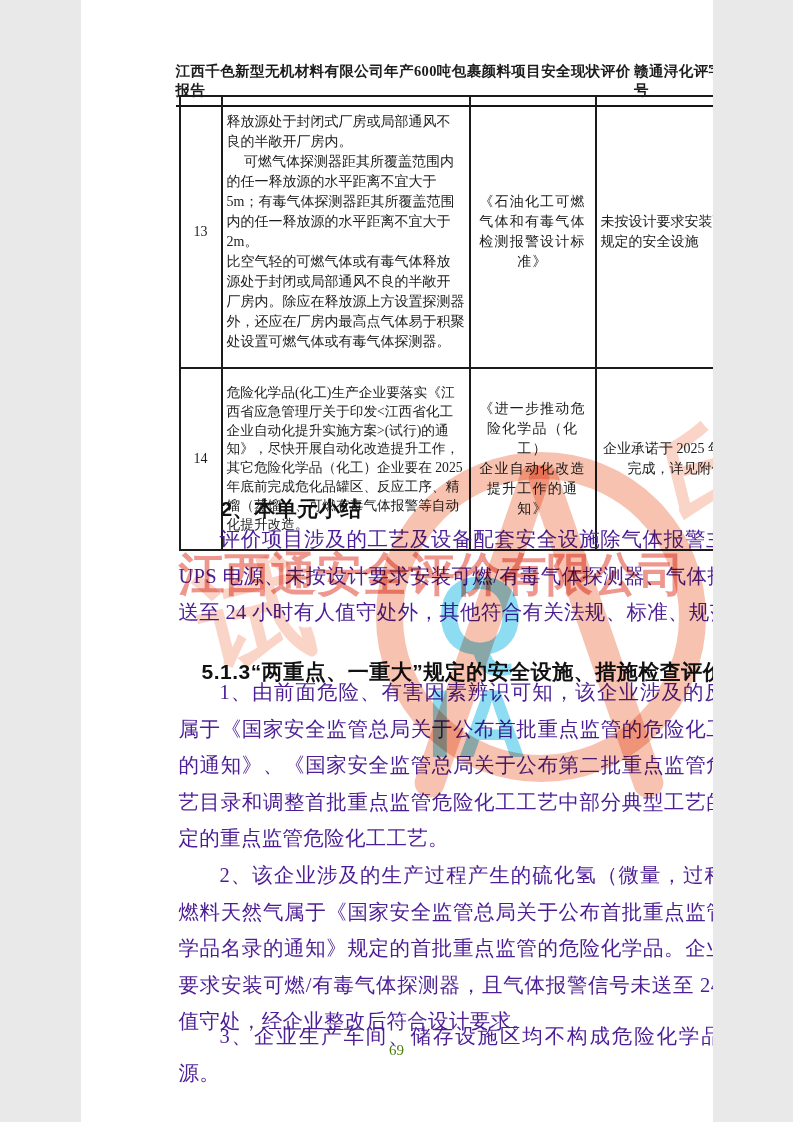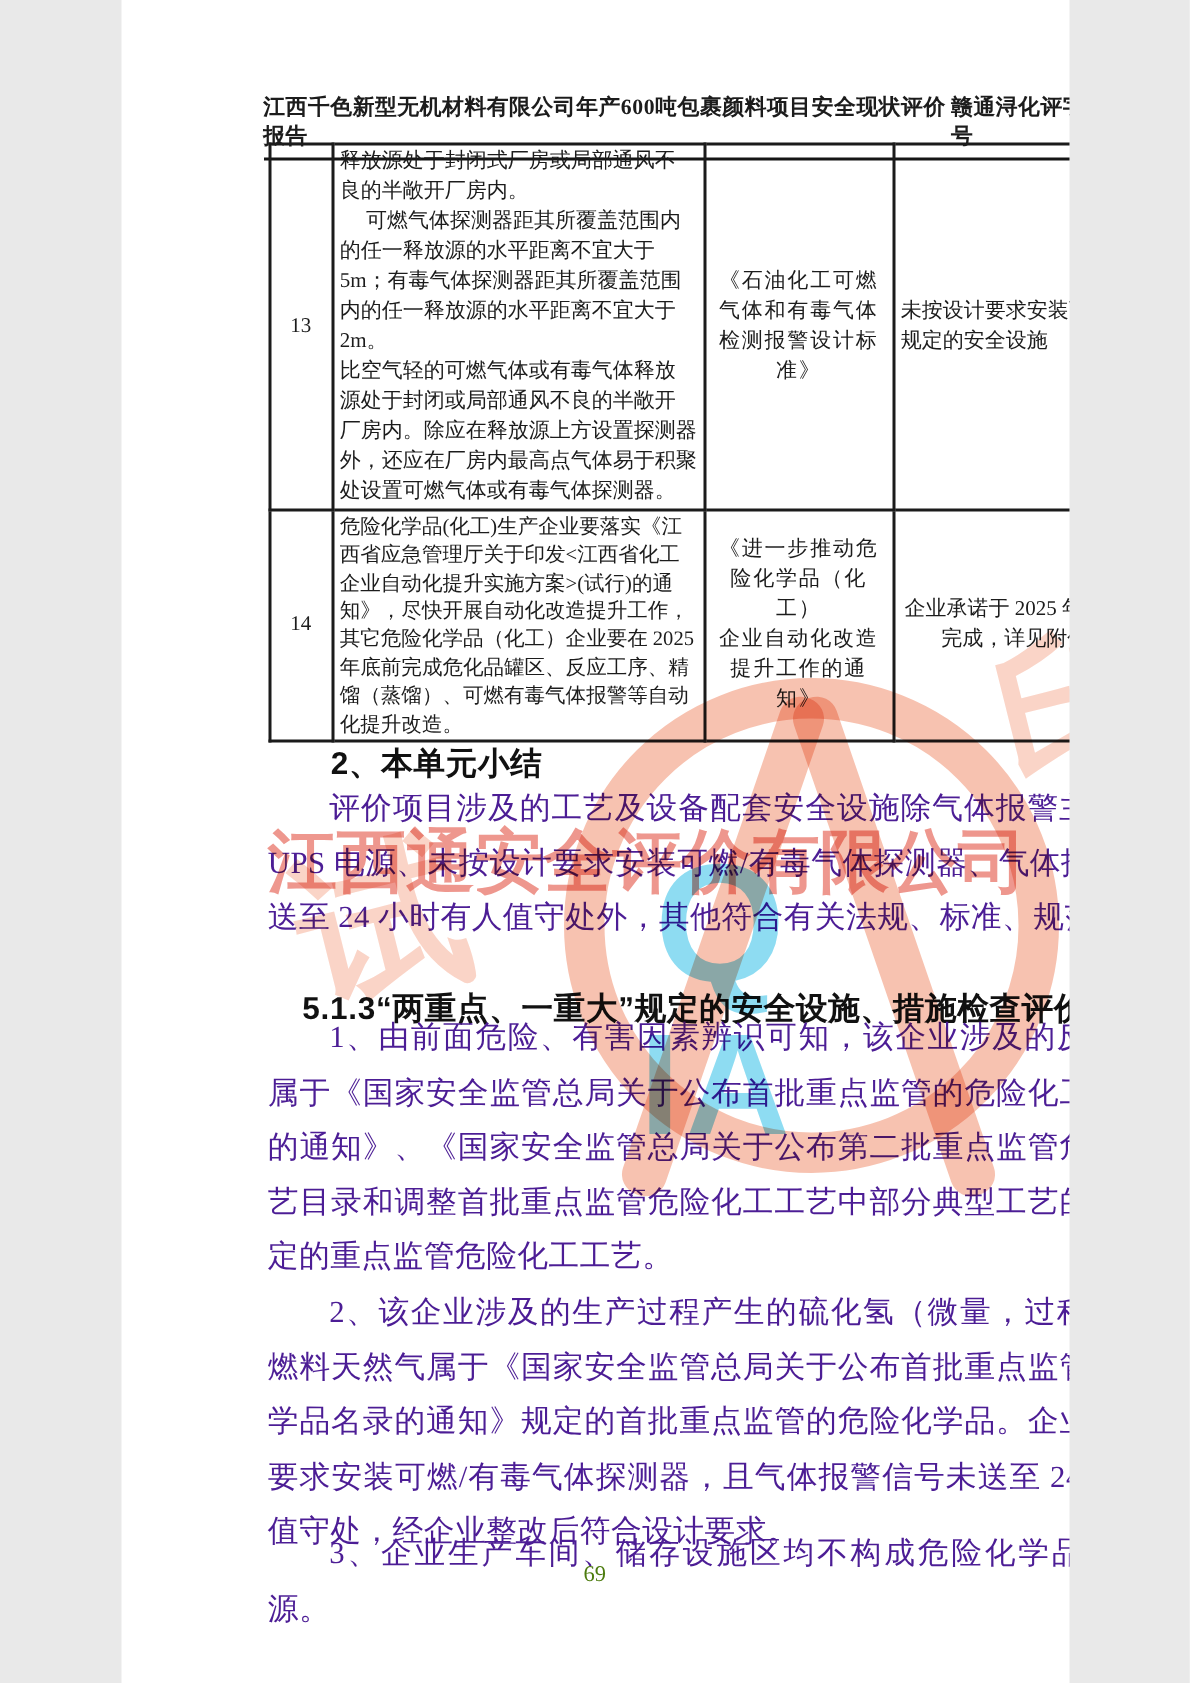--- a/index.html
+++ b/index.html
@@ -18,21 +18,21 @@
     display:flex;justify-content:space-between;align-items:flex-end;
     font-weight:bold;font-size:14.5px;letter-spacing:.4px;
     border-bottom:2px solid #151515;padding-bottom:5px;
   }
   
   .tbl-wrap{position:absolute;left:98px;top:95px;}
   table.doc-table{border-collapse:collapse;table-layout:fixed;width:632px;}
   table.doc-table td{
     border:2px solid #1b1b1b;
     font-size:14px;line-height:20px;
-    padding:1px 4px;vertical-align:middle;
+    padding:15px 4px;vertical-align:middle;
     overflow:hidden;
   }
   .c-num{text-align:center;vertical-align:top;font-size:14px;}
   .c-content{vertical-align:top;white-space:pre-line;text-align:left;}
   .c-content.tight{font-size:13.7px;line-height:18.8px;}
   .c-basis{text-align:center;white-space:pre-line;font-size:13.5px;line-height:20px;letter-spacing:1.2px;}
   .c-finding{white-space:pre-line;font-size:13.5px;line-height:20px;padding:0 2px;}
   .f-left{text-align:left;}
   .f-center{text-align:center;}
   .c-result{text-align:center;font-size:14px;line-height:21px;padding:0 10px;}

